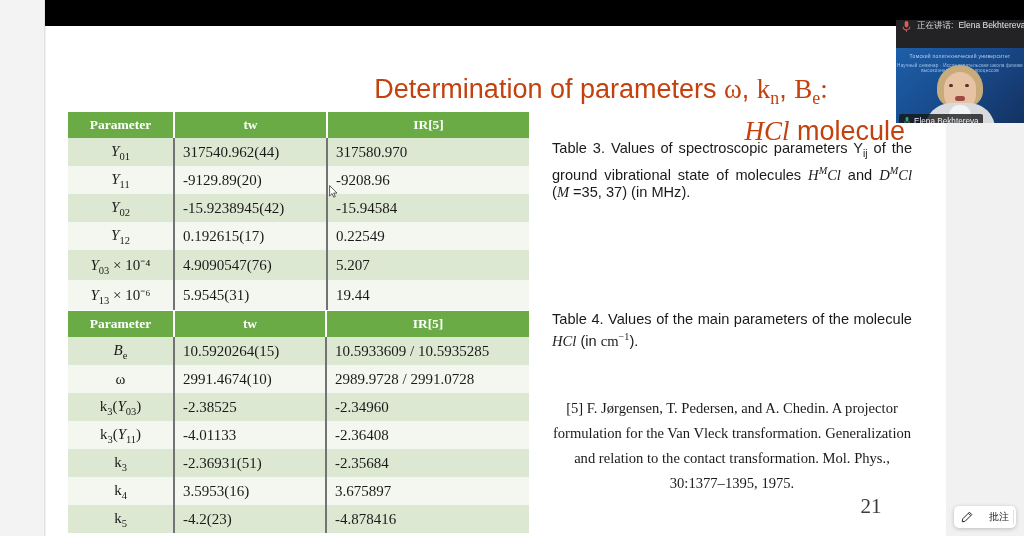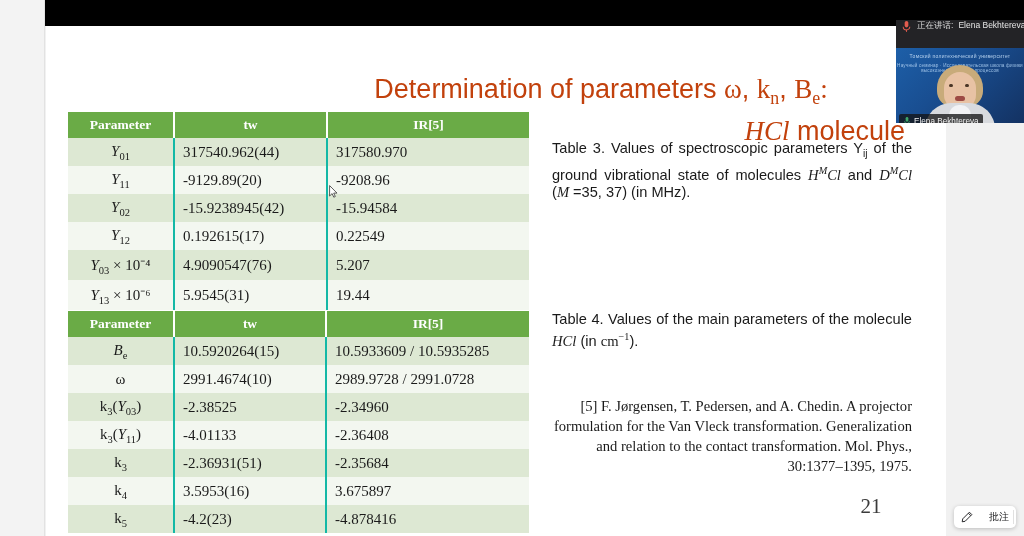--- a/index.html
+++ b/index.html
@@ -69,21 +69,21 @@
   #table4 { left: 22px; top: 285px; width: 461px; }
   .tbl th {
     background: #6aab46; color: #ffffff;
     font-family: "Liberation Serif", serif; font-weight: 700;
     font-size: 13.5px; text-align: center; padding: 5px 4px;
     border-right: 2px solid #ffffff;
   }
   .tbl th:last-child { border-right: none; }
   .tbl td {
     font-size: 15px; color: #1a1a1a; padding: 4px 8px;
-    border-right: 2px solid #14b8a6; height: 28px; vertical-align: middle;
+    border-right: 2px solid #737373; height: 28px; vertical-align: middle;
   }
   .tbl td:last-child { border-right: none; }
   .tbl tr.odd td { background: #dde8d3; }
   .tbl tr.even td { background: #f3f7f0; }
   .tbl td.param { text-align: center; }
   .tbl td.val { text-align: left; }
   .tbl .it { font-style: italic; }
   .tbl sub { font-size: 0.7em; }
   #table3 col.c1, #table4 col.c1 { width: 106px; }
   #table3 col.c2 { width: 153px; }
@@ -102,21 +102,21 @@
   }
   .cap .ser { font-family: "Liberation Serif", serif; }
   .cap .ital { font-family: "Liberation Serif", serif; font-style: italic; }
   .cap sub { font-size: 0.7em; }
   .cap sup { font-size: 0.7em; }
   #cap3 { top: 114px; }
   #cap4 { top: 285px; }
   #ref5 {
     top: 370px;
     font-family: "Liberation Serif", serif;
-    font-size: 14.6px; line-height: 20px; text-align: right;
+    font-size: 14.6px; line-height: 25px; text-align: center;
   }
   .pagenum {
     position: absolute; left: 790px; top: 468px; width: 70px; text-align: center;
     font-family: "Liberation Serif", serif; font-size: 21px; color: #3b3b3b;
   }
 
   
   .cursor {
     position: absolute; left: 283px; top: 159px; width: 9px; height: 13px;
     pointer-events: none;

